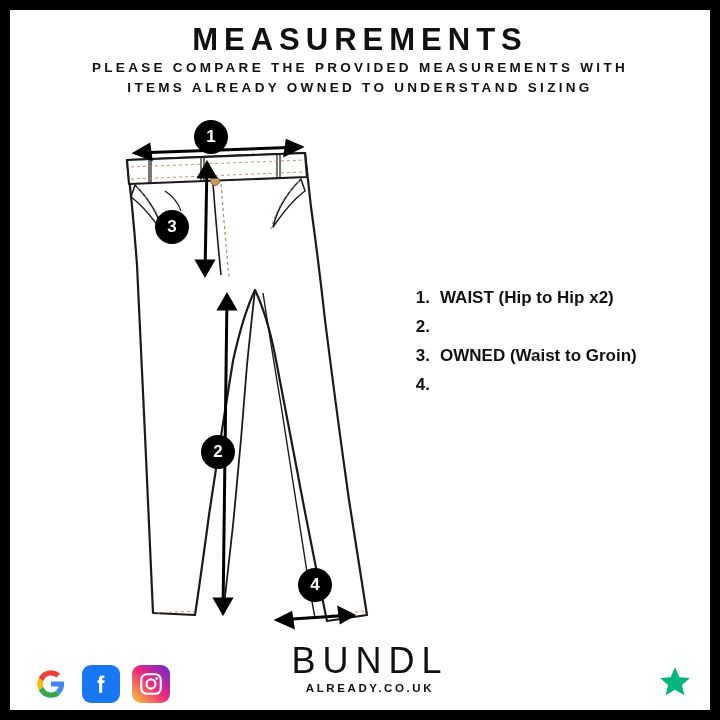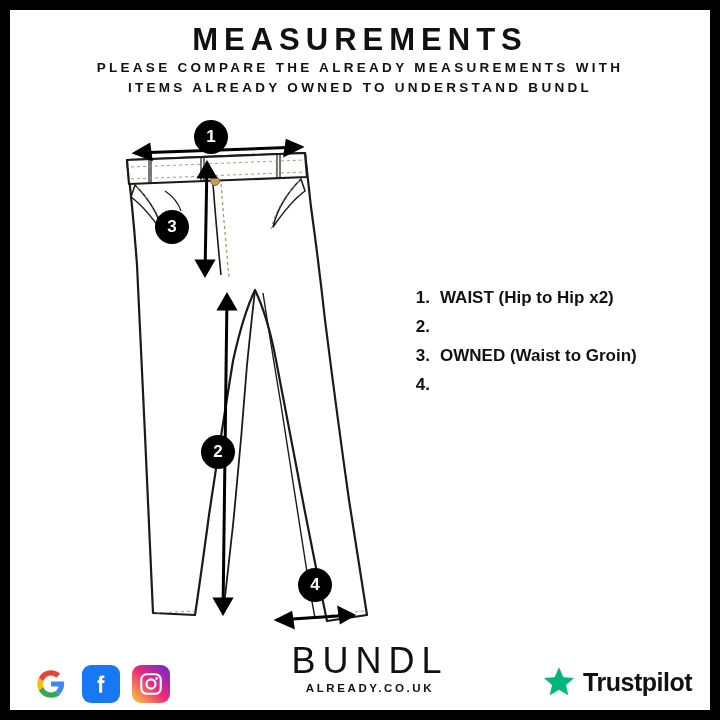--- a/index.html
+++ b/index.html
@@ -156,22 +156,22 @@
   }
 </style>
 </head>
 <body>
 
 <div id="page">
   <div class="canvas">
 
     <div class="title">MEASUREMENTS</div>
     <div class="subtitle">
-      <div>PLEASE COMPARE THE ALREADY MEASUREMENTS WITH</div>
-      <div>ITEMS ALREADY OWNED TO UNDERSTAND BUNDL</div>
+      <div>PLEASE COMPARE THE PROVIDED MEASUREMENTS WITH</div>
+      <div>ITEMS ALREADY OWNED TO UNDERSTAND SIZING</div>
     </div>
 
     <div class="diagram">
       <svg width="290" height="520" viewBox="0 0 290 520">
         <g fill="#ffffff" stroke="#1a1a1a" stroke-width="2.2" stroke-linejoin="round">
 
           <path d="M22 45 L200 38 L206 92 Q214 150 220 205 Q232 300 244 385 Q255 455 262 500 L222 506 Q206 430 192 355 Q180 292 170 240 Q162 200 150 175 Q138 200 128 246 Q116 320 104 400 Q96 460 90 500 L48 498 Q44 410 40 320 Q36 230 32 150 Q28 95 22 45 Z"></path>
 
           <path d="M22 45 L200 38 L202 62 L24 69 Z"></path>
 
@@ -270,17 +270,16 @@
           <circle cx="12" cy="12" r="4.2" fill="none" stroke="#ffffff" stroke-width="2"></circle>
           <circle cx="17.2" cy="6.9" r="1.3" fill="#ffffff"></circle>
         </svg>
       </div>
     </div>
 
     <div class="trustpilot">
       <svg width="34" height="34" viewBox="0 0 24 24">
         <polygon points="12,1.6 15.1,8.6 22.6,9.2 16.9,14.1 18.6,21.4 12,17.5 5.4,21.4 7.1,14.1 1.4,9.2 8.9,8.6" fill="#00b67a"></polygon>
       </svg>
-      <span class="tp-text">Trustpilot</span>
     </div>
 
   </div>
 </div>
 
 </body></html>

